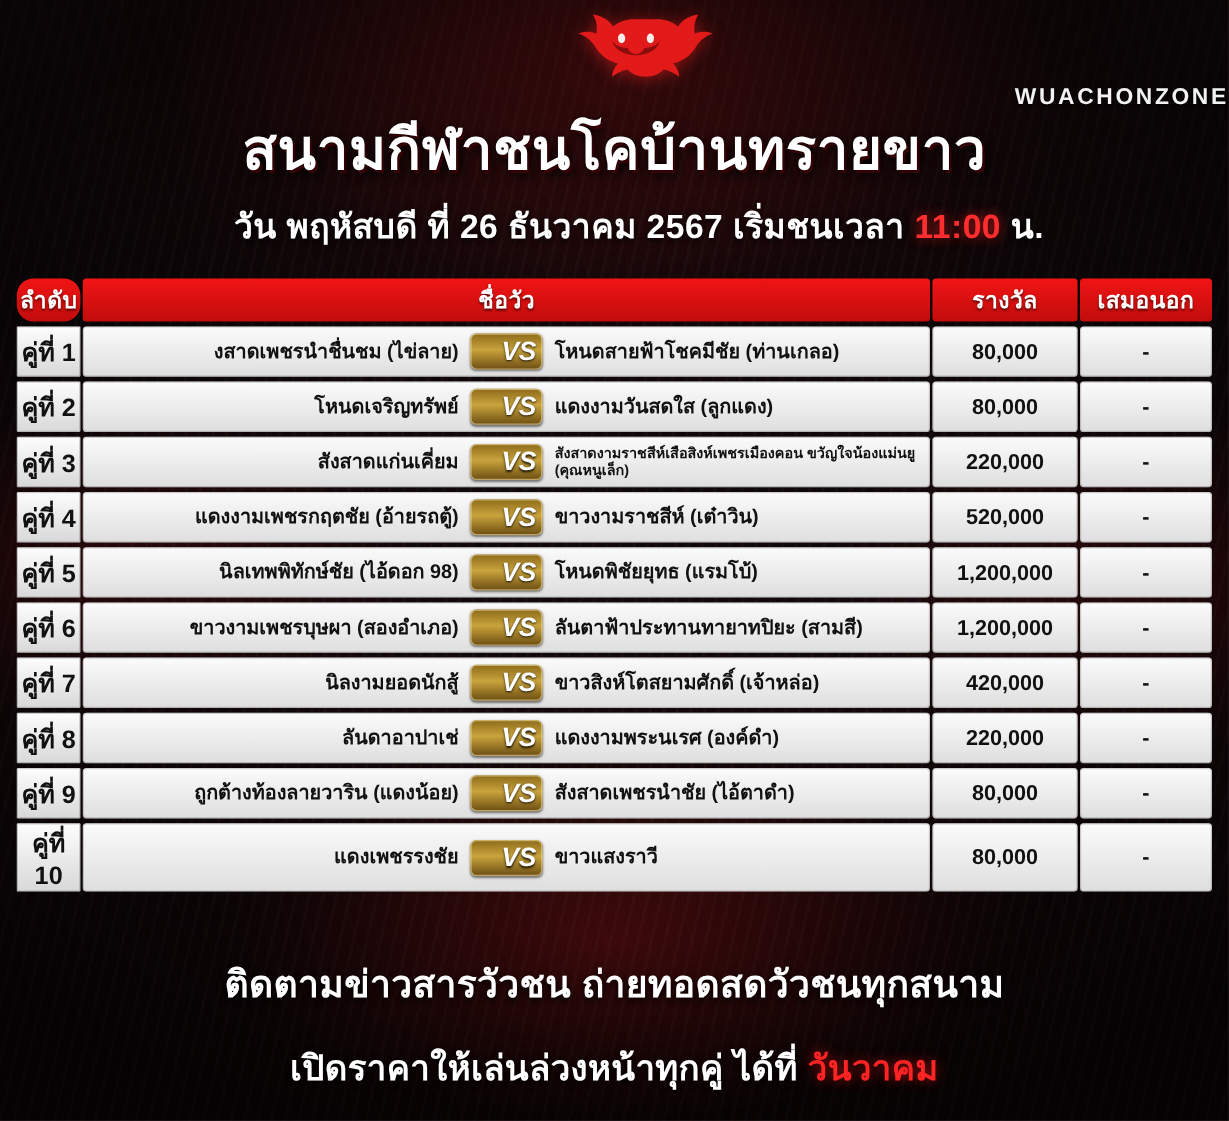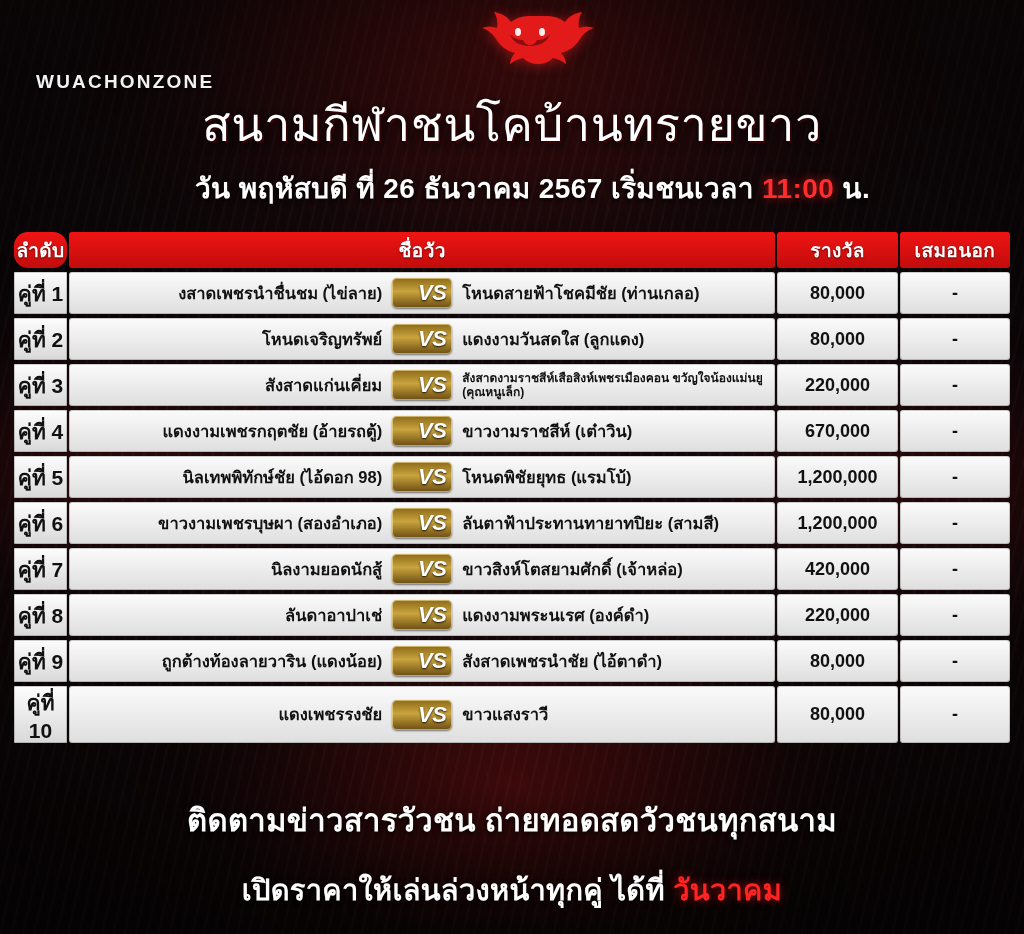--- a/index.html
+++ b/index.html
@@ -40,21 +40,21 @@
     content: "";
     position: absolute;
     inset: 0;
     background: radial-gradient(ellipse 70% 55% at 50% 50%, rgba(0,0,0,0) 40%, rgba(0,0,0,0.55) 100%);
     pointer-events: none;
   }
   .content { position: relative; z-index: 3; }
 
   
   .logo-wrap {
-    text-align: left;
+    text-align: right;
     padding-top: 8px;
     height: 92px;
     padding-left: 36px;
   }
   .bull-mark {
     display: block;
     margin: 0 auto;
     filter: drop-shadow(0 2px 6px rgba(220,30,30,0.55));
   }
   .logo-text {
@@ -63,21 +63,21 @@
     font-weight: bold;
     letter-spacing: 2.2px;
     color: #f2f2f2;
     text-shadow: 0 1px 3px rgba(0,0,0,0.9);
   }
 
   
   .venue-title {
     text-align: center;
     font-size: 47px;
-    font-weight: normal;
+    font-weight: bold;
     color: #ffffff;
     letter-spacing: 0.5px;
     line-height: 1.15;
     margin-top: 6px;
     text-shadow:
       0 0 2px #000,
       2px 2px 0 #3a0407,
       4px 5px 10px rgba(0,0,0,0.95);
   }
   .date-line {
@@ -286,21 +286,21 @@
 
           <tr>
             <td class="no">คู่ที่ 4</td>
             <td class="name">
               <div class="matchup">
                 <span class="side left">แดงงามเพชรกฤตชัย (อ้ายรถตู้)</span>
                 <span class="vs-badge">VS</span>
                 <span class="side right">ขาวงามราชสีห์ (เต๋าวิน)</span>
               </div>
             </td>
-            <td class="prize">670,000</td>
+            <td class="prize">520,000</td>
             <td class="draw">-</td>
           </tr>
 
           <tr>
             <td class="no">คู่ที่ 5</td>
             <td class="name">
               <div class="matchup">
                 <span class="side left">นิลเทพพิทักษ์ชัย (ไอ้ดอก 98)</span>
                 <span class="vs-badge">VS</span>
                 <span class="side right">โหนดพิชัยยุทธ (แรมโบ้)</span>

